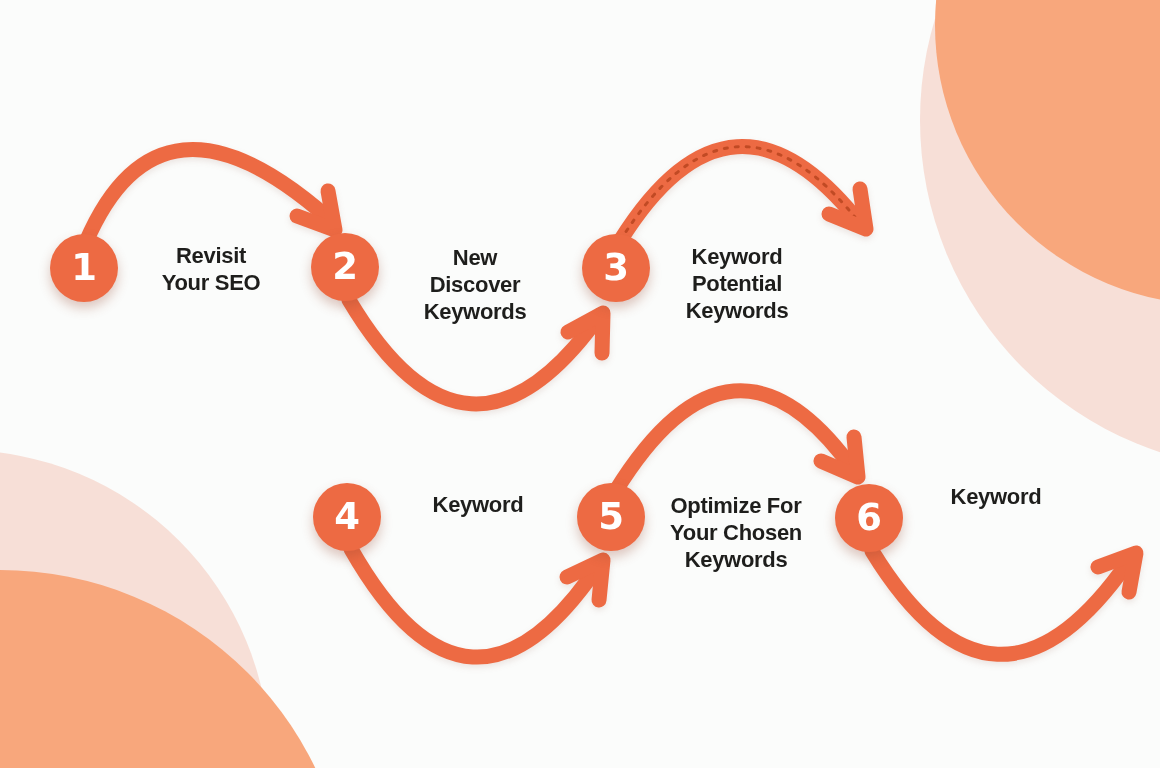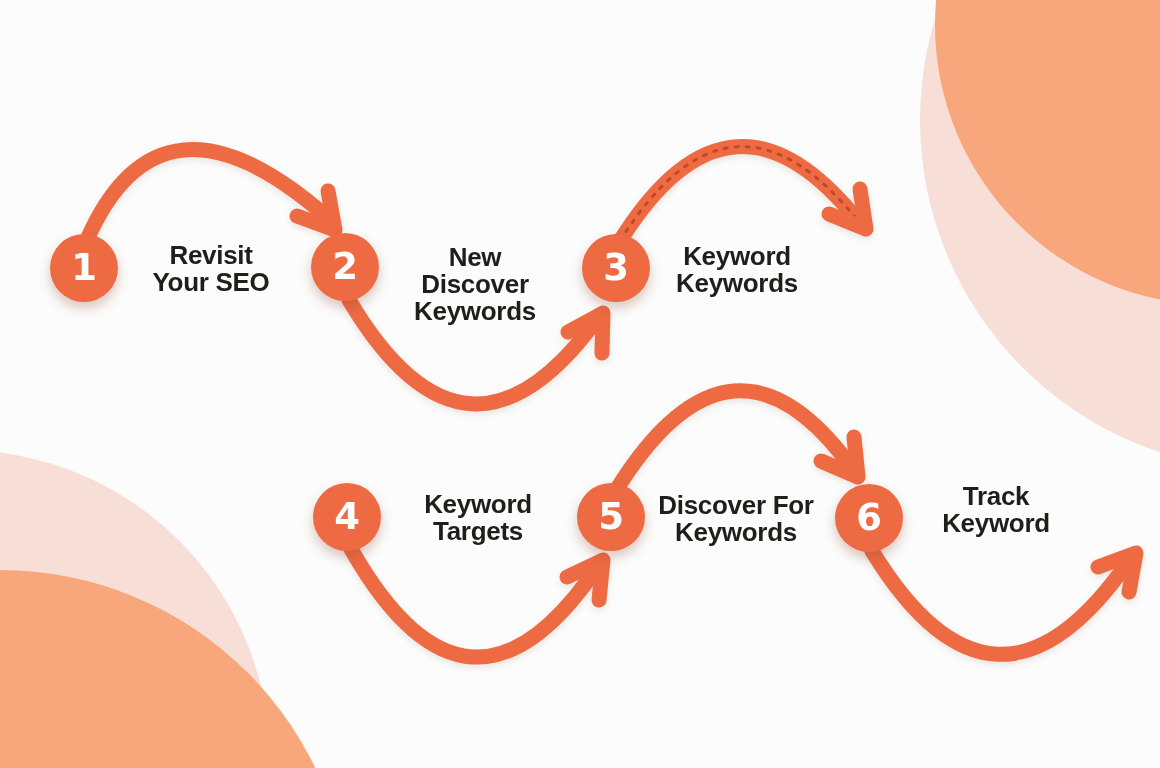--- a/index.html
+++ b/index.html
@@ -60,21 +60,21 @@
   .node .num{
     color:var(--number);
     font-family:"DejaVu Sans", sans-serif;
     font-weight:bold;font-size:37px;line-height:1;
     transform:translateY(-1px);
   }
   
   .label{
     position:absolute;width:240px;
     text-align:center;color:var(--text);
-    font-size:26px;font-weight:700;line-height:27px;
+    font-size:22px;font-weight:700;line-height:27px;
     letter-spacing:-0.3px;
   }
 </style>
 </head>
 <body>
 
 <div class="stage">
 
   <div class="deco pale tr-pale"></div>
   <div class="deco mid tr-mid"></div>
@@ -126,28 +126,28 @@
     <div>Revisit</div>
     <div>Your SEO</div>
   </div>
   <div class="label" style="left:355px;top:244px">
     <div>New</div>
     <div>Discover</div>
     <div>Keywords</div>
   </div>
   <div class="label" style="left:617px;top:243px">
     <div>Keyword</div>
+    <div>Potential</div>
     <div>Keywords</div>
   </div>
   <div class="label" style="left:358px;top:491px">
     <div>Keyword</div>
-    <div>Targets</div>
   </div>
   <div class="label" style="left:616px;top:492px">
-    <div>Discover For</div>
+    <div>Optimize For</div>
+    <div>Your Chosen</div>
     <div>Keywords</div>
   </div>
   <div class="label" style="left:876px;top:483px">
-    <div>Track</div>
     <div>Keyword</div>
   </div>
 
 </div>
 
 </body></html>

